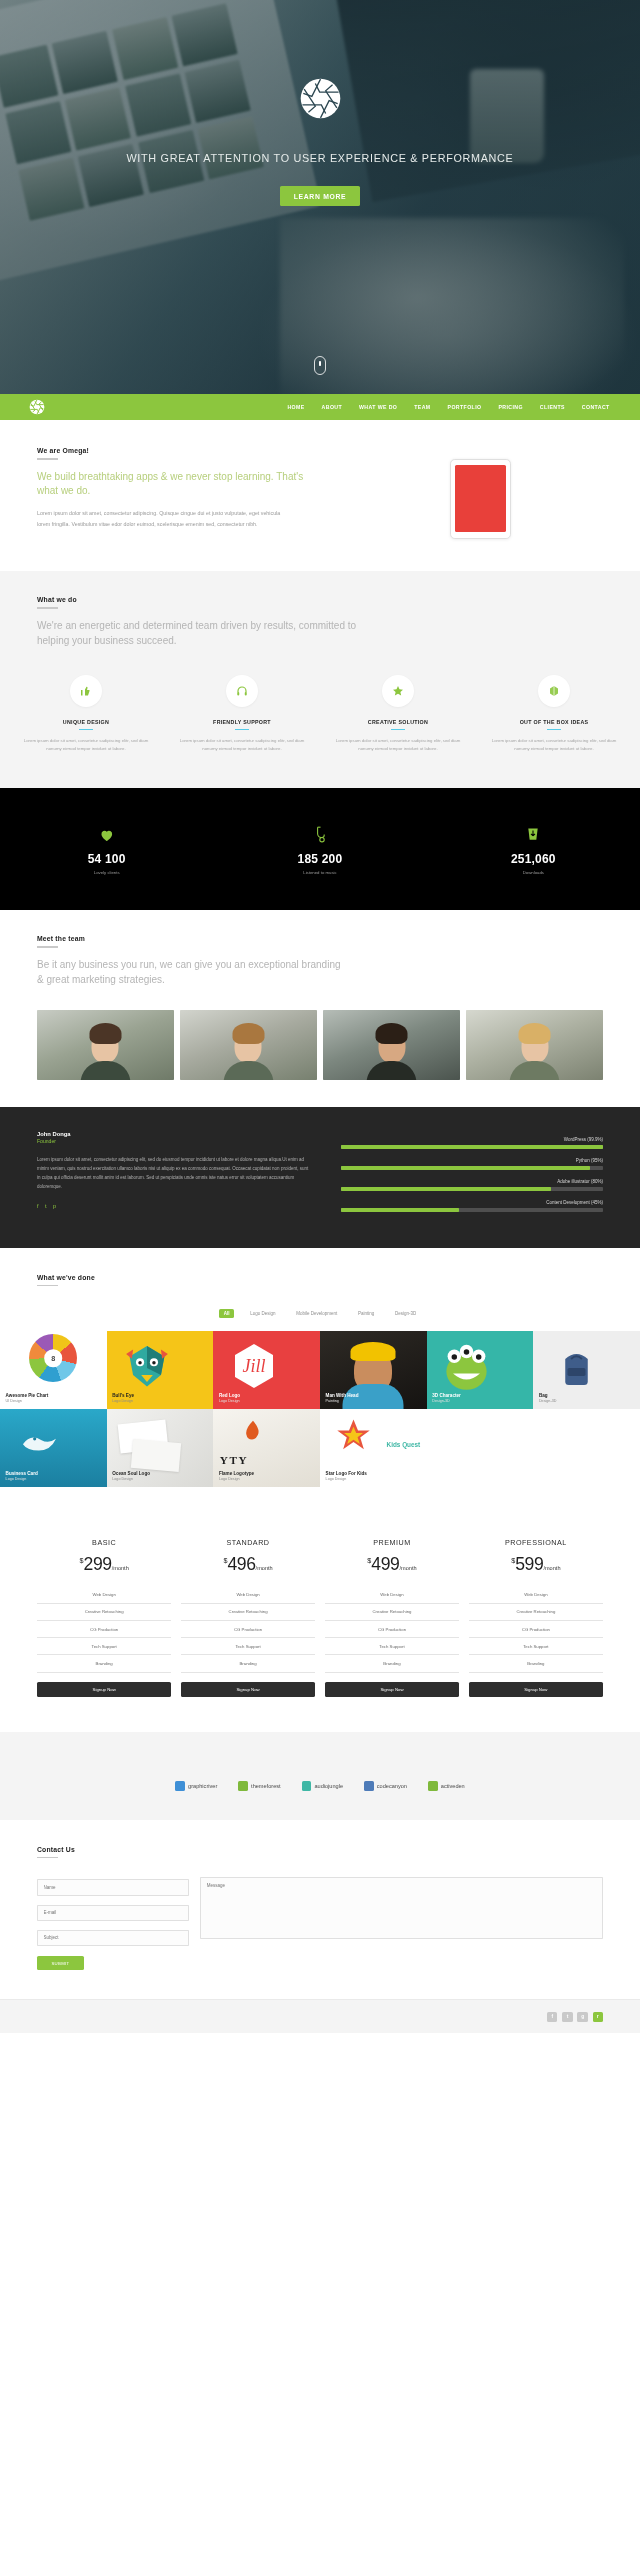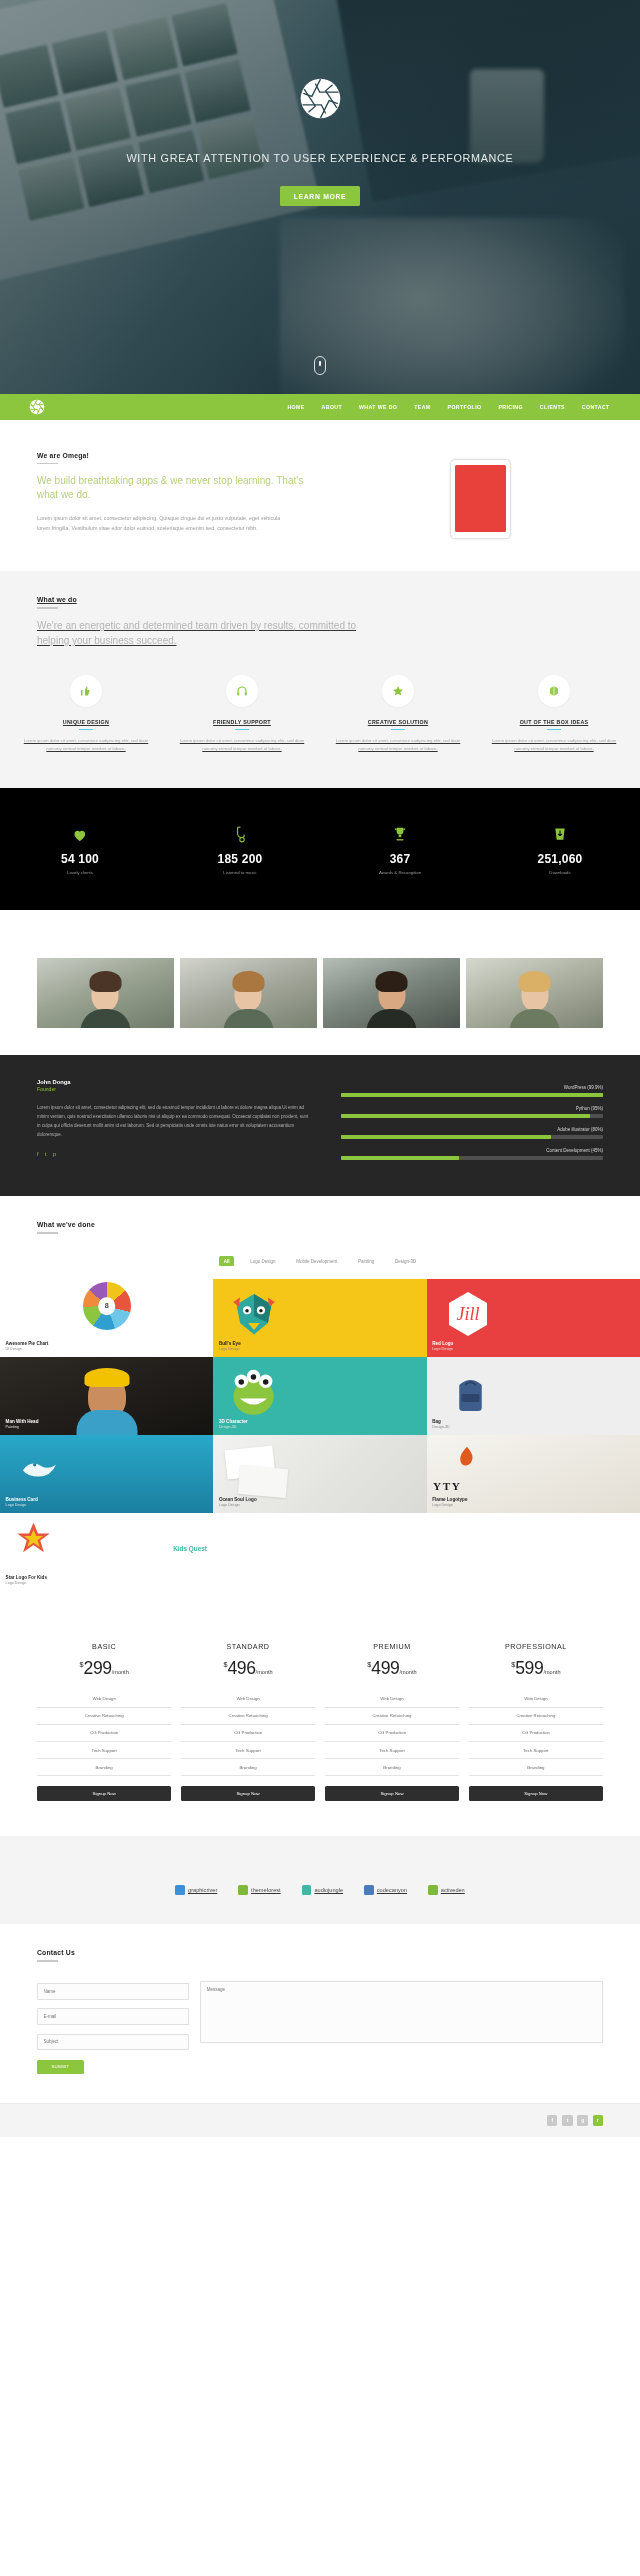--- a/index.html
+++ b/index.html
@@ -111,26 +111,26 @@
   .nav-logo { width: 16px; height: 16px; margin-left: 4.8px; }
   .nav-menu { margin-left: auto; display: flex; gap: 17px; padding-right: 6.4px; }
   .nav-menu a {
     color: #fff; text-decoration: none; font-size: 5.2px;
     font-weight: 700; letter-spacing: 0.4px;
   }
 
   
   .sec { position: relative; }
   .sec-white { background: #fff; }
-  .sec-grey { background: #f4f4f4; text-decoration: underline; }
+  .sec-grey { background: #f4f4f4; }
   .sec-dark { background: #000; color: #fff; }
   .sec-deep { background: #262626; color: #fff; }
 
   .about { padding: 27px 0 32px; }
-  .about-grid { display: flex; align-items: center; }
+  .about-grid { display: flex; align-items: flex-start; }
   .about-left { width: 320px; padding-left: 37px; }
 
   .eyebrow {
     font-size: 6.8px; font-weight: 700; color: #1a1a1a; letter-spacing: 0.2px;
   }
   .eyebrow-rule { width: 21px; height: 1.6px; background: #c9c9c9; margin: 4px 0 9.6px; }
   .lead-green {
     font-size: 10px; color: #b7cf7d; line-height: 1.45; font-weight: 400;
     margin-bottom: 9.6px;
   }
@@ -211,21 +211,21 @@
   .skill-fill { height: 100%; background: #8cc63e; border-radius: 0.8px; }
 
   
   .portfolio { padding: 25.6px 0 0; }
   .portfolio .head { padding-left: 37px; }
   .filters { display: flex; justify-content: center; gap: 11.2px; margin: 22.4px 0 12.8px; align-items: center; }
   .filter {
     font-size: 4.5px; color: #8e8e8e; cursor: pointer; padding: 2.4px 4.8px; border-radius: 1.6px;
   }
   .filter.active { background: #8cc63e; color: #fff; font-weight: 700; }
-  .grid-port { display: grid; grid-template-columns: repeat(3, 1fr); }
+  .grid-port { display: grid; grid-template-columns: repeat(6, 1fr); }
   .pcell { position: relative; height: 78px; overflow: hidden; }
   .pcell .pmeta {
     position: absolute; left: 5.6px; bottom: 6.4px; z-index: 3;
   }
   .pmeta .pt { font-size: 4.6px; font-weight: 700; color: #1f1f1f; }
   .pmeta .ps { font-size: 3.7px; color: #8a8a8a; margin-top: 0.8px; }
   .pmeta.on-dark .pt { color: #fff; }
   .pmeta.on-dark .ps { color: #e0e0e0; }
   .pbg-white { background: #fff; }
   .pbg-yellow { background: #f5c518; }
@@ -471,43 +471,36 @@
               <circle cx="15" cy="20" r="3"></circle>
               <path d="M9 3h4"></path>
           </svg>
         </div>
         <div class="counter-num">185 200</div>
         <div class="counter-label">Listened to music</div>
       </div>
       <div class="counter">
         <div class="counter-icon">
           <svg width="16" height="17.6" viewBox="0 0 24 24" fill="#8cc63e">
-            <path d="M7 3h10v5a5 5 0 0 1-10 0z"></path>
-              <path d="M10 13h4v4h-4z"></path>
-              <path d="M7 20h10v2H7z"></path>
-            <path d="M4 4h3v3a3 3 0 0 1-3-3zM17 4h3a3 3 0 0 1-3 3z"></path>
-          </svg>
-        </div>
-        <div class="counter-num">367</div>
-        <div class="counter-label">Awards &amp; Recongition</div>
-      </div>
-      <div class="counter">
-        <div class="counter-icon">
-          <svg width="16" height="17.6" viewBox="0 0 24 24" fill="#8cc63e">
             <path d="M5 4h14l-2 17H7z"></path>
               <path d="M12 7v8m0 0l-3-3m3 3l3-3" stroke="#000" stroke-width="1.6" fill="none"></path>
           </svg>
         </div>
         <div class="counter-num">251,060</div>
         <div class="counter-label">Downloads</div>
       </div>
     </div>
   </section>
 
   <section class="sec sec-white team">
+    <div class="head">
+      <div class="eyebrow">Meet the team</div>
+      <div class="eyebrow-rule"></div>
+      <div class="lead-grey" style="max-width:312px">Be it any business you run, we can give you an exceptional branding &amp; great marketing strategies.</div>
+    </div>
     <div class="team-photos">
       <div class="team-photo tp1">
         <div class="face">
             <div class="hair" style="background:#4b3526"></div>
             <div class="head-o"></div>
             <div class="body-o" style="background:#3c4a3d"></div>
           </div>
       </div>
       <div class="team-photo tp2">
         <div class="face">

